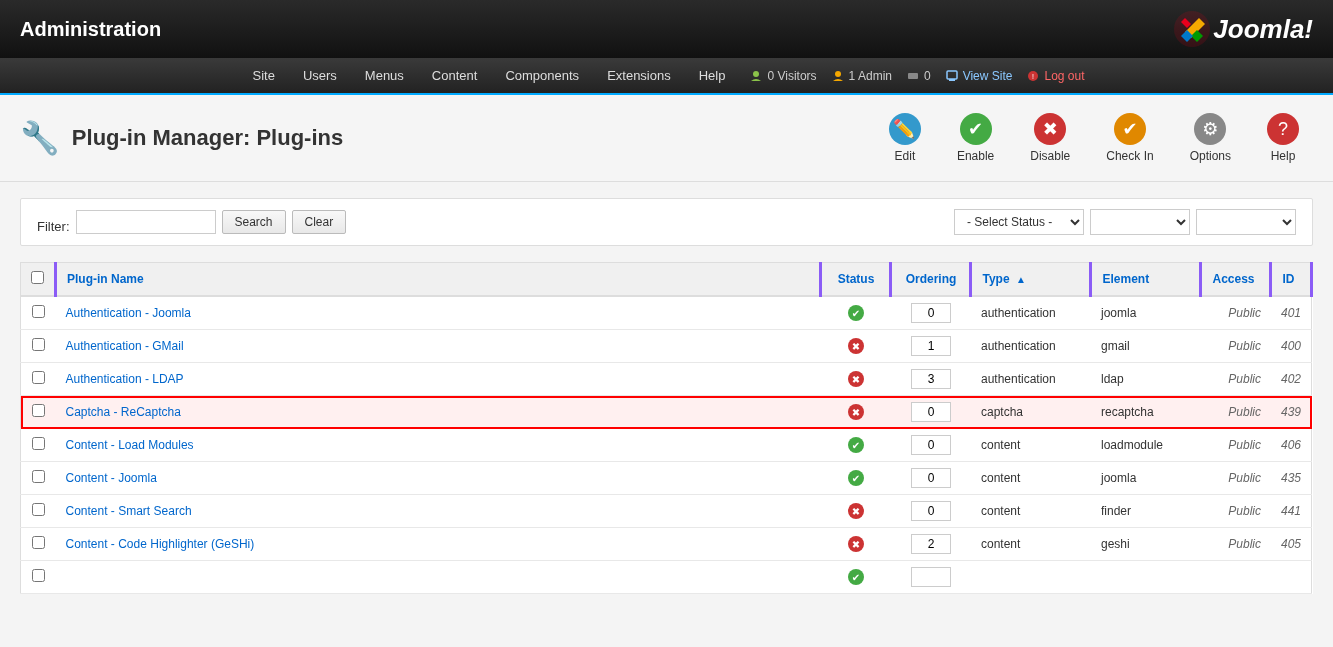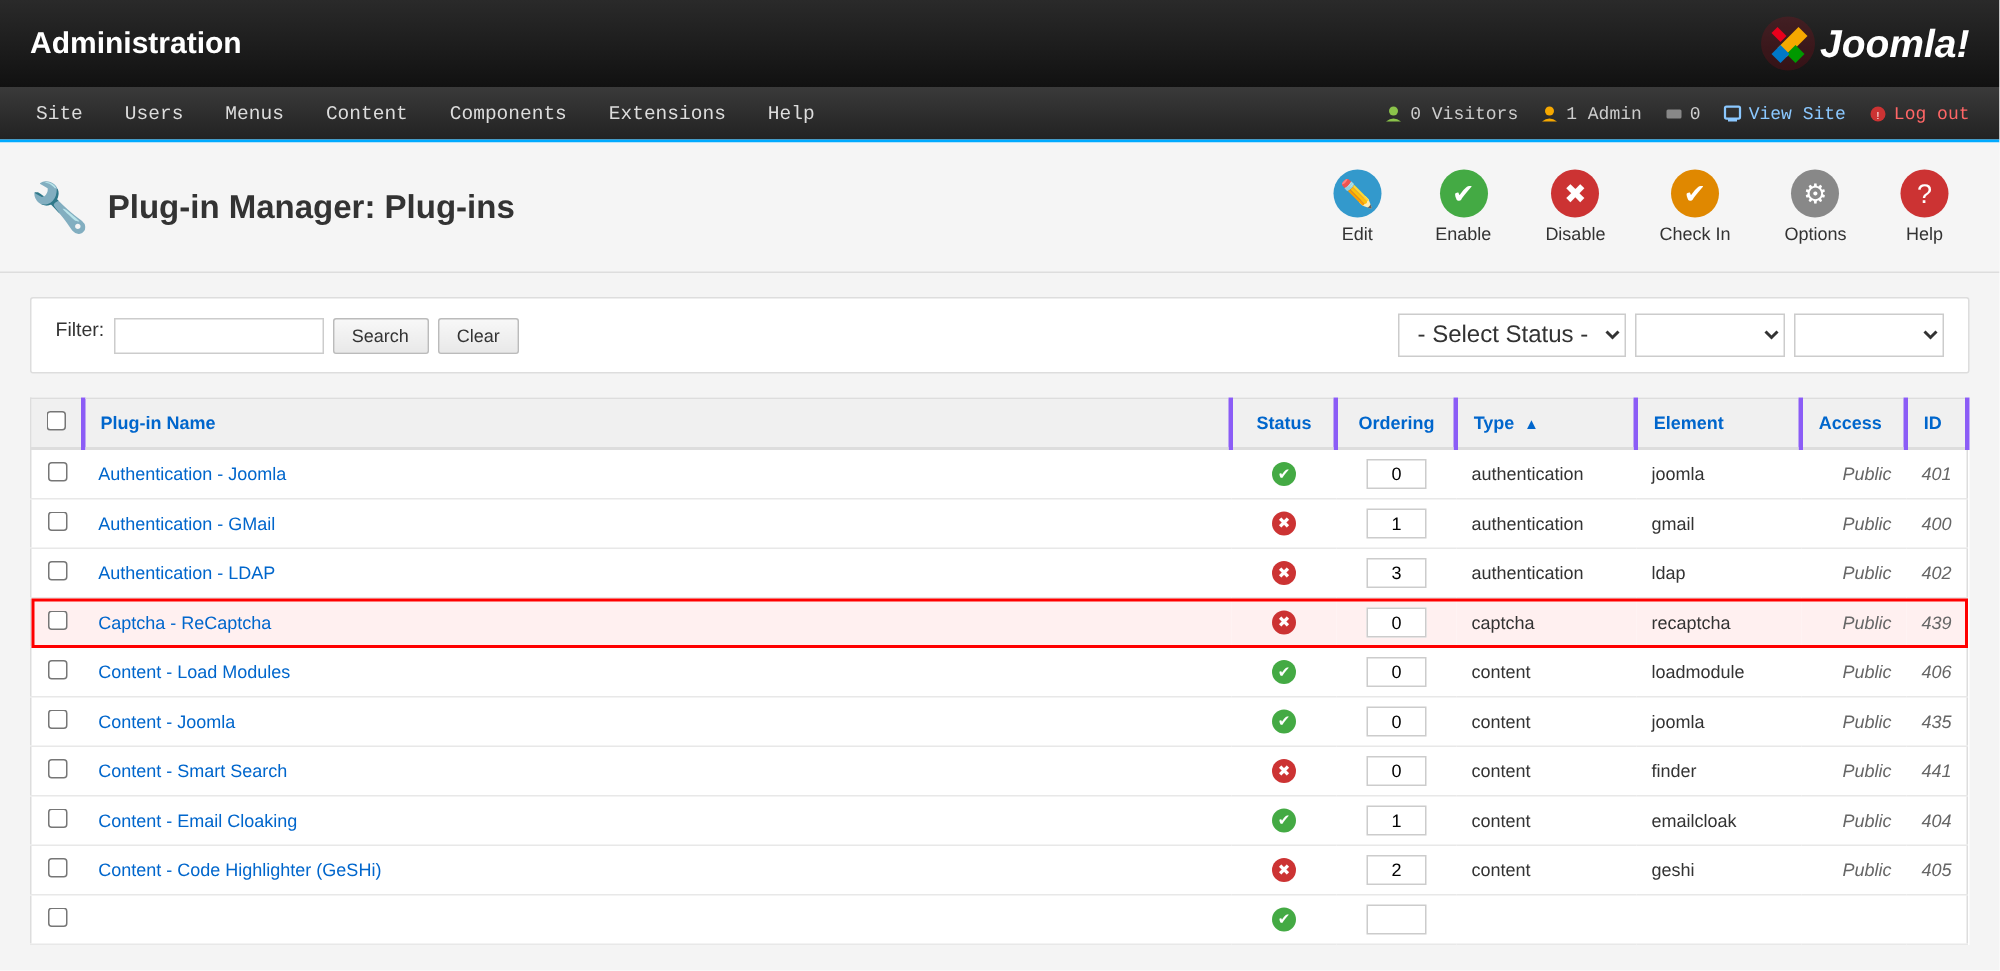--- a/index.html
+++ b/index.html
@@ -4,21 +4,21 @@
   <style>
     * { box-sizing: border-box; margin: 0; padding: 0; }
     body { font-family: Arial, sans-serif; font-size: 13px; background: #f4f4f4; }
 
     
     .header { background: linear-gradient(to bottom, #2a2a2a, #111); padding: 10px 20px; display: flex; justify-content: space-between; align-items: center; }
     .header-title { color: #fff; font-size: 20px; font-weight: bold; }
     .joomla-logo-text { font-size: 26px; font-weight: bold; color: #fff; font-style: italic; }
 
     
-    .navbar { background: linear-gradient(to bottom, #3a3a3a, #222); padding: 0 10px; display: flex; justify-content: space-between; align-items: center; border-bottom: 2px solid #00aaff; font-family: Liberation Mono, monospace; }
+    .navbar { background: linear-gradient(to bottom, #3a3a3a, #222); padding: 0 10px; display: flex; justify-content: center; align-items: center; border-bottom: 2px solid #00aaff; }
     .nav-items { display: flex; }
     .nav-item { color: #ddd; padding: 10px 14px; cursor: pointer; font-size: 13px; }
     .nav-right { display: flex; align-items: center; gap: 14px; color: #ccc; font-size: 12px; padding: 8px 10px; }
     .nav-right span { display: flex; align-items: center; gap: 4px; }
 
     
     .toolbar-area { background: #f5f5f5; padding: 12px 20px; display: flex; justify-content: space-between; align-items: center; border-bottom: 1px solid #ddd; }
     .toolbar-left { display: flex; align-items: center; gap: 12px; }
     .page-icon { font-size: 32px; color: #e87c00; }
     .page-title { font-size: 22px; color: #333; font-weight: bold; }
@@ -30,26 +30,26 @@
     .btn-icon.red { background: #cc3333; color: white; }
     .btn-icon.orange { background: #e08800; color: white; }
     .btn-icon.gray { background: #888; color: white; }
     .btn-icon.help { background: #cc3333; color: white; }
 
     
     .content-area { padding: 16px 20px; }
 
     
     .filter-bar { background: #fff; border: 1px solid #ddd; padding: 10px 16px; margin-bottom: 16px; display: flex; justify-content: space-between; align-items: center; border-radius: 2px; }
-    .filter-left { display: flex; align-items: flex-start; gap: 6px; }
+    .filter-left { display: flex; align-items: flex-end; gap: 6px; }
     .filter-label { font-size: 13px; color: #333; }
     .filter-input { border: 1px solid #ccc; padding: 4px 8px; font-size: 12px; width: 140px; }
     .filter-btn { padding: 4px 12px; font-size: 12px; cursor: pointer; border: 1px solid #bbb; background: linear-gradient(to bottom, #f8f8f8, #e8e8e8); color: #333; border-radius: 2px; }
     .filter-right { display: flex; gap: 6px; align-items: center; }
-    .filter-select { border: 1px solid #ccc; padding: 4px 8px; font-size: 16px; background: #fff; color: #333; min-width: 130px; }
+    .filter-select { border: 1px solid #ccc; padding: 4px 8px; font-size: 12px; background: #fff; color: #333; min-width: 130px; }
 
     
     .plugin-table { width: 100%; border-collapse: collapse; background: #fff; border: 1px solid #ddd; }
     .plugin-table thead tr { background: #f0f0f0; }
     .plugin-table th { padding: 8px 10px; text-align: left; font-size: 12px; color: #0066cc; border-bottom: 2px solid #ddd; border-right: 3px solid #8b5cf6; white-space: nowrap; }
     .plugin-table th.sortable { cursor: pointer; }
     .plugin-table th.center { text-align: center; }
     .plugin-table td { padding: 6px 10px; border-bottom: 1px solid #e8e8e8; font-size: 12px; color: #333; vertical-align: middle; }
     .plugin-table td.center { text-align: center; }
     .plugin-table td.right { text-align: right; color: #666; font-style: italic; }
@@ -277,30 +277,20 @@
     <td style=""><a href="#" class="plugin-name-link">Content - Smart Search</a></td>
     <td class="center" style=""><div class="status-red">✖</div></td>
     <td class="center" style=""><input type="text" class="order-input" value="0" style=""></td>
     <td style="">content</td>
     <td style="">finder</td>
     <td class="right" style="">Public</td>
     <td class="right" style="">441</td>
   </tr>
         <tr>
     <td class="center" style=""><input type="checkbox" style=""></td>
-    <td style=""><a href="#" class="plugin-name-link">Content - Email Cloaking</a></td>
-    <td class="center" style=""><div class="status-green">✔</div></td>
-    <td class="center" style=""><input type="text" class="order-input" value="1" style=""></td>
-    <td style="">content</td>
-    <td style="">emailcloak</td>
-    <td class="right" style="">Public</td>
-    <td class="right" style="">404</td>
-  </tr>
-        <tr>
-    <td class="center" style=""><input type="checkbox" style=""></td>
     <td style=""><a href="#" class="plugin-name-link">Content - Code Highlighter (GeSHi)</a></td>
     <td class="center" style=""><div class="status-red">✖</div></td>
     <td class="center" style=""><input type="text" class="order-input" value="2" style=""></td>
     <td style="">content</td>
     <td style="">geshi</td>
     <td class="right" style="">Public</td>
     <td class="right" style="">405</td>
   </tr>
         <tr>
         <td class="center"><input type="checkbox" style=""></td>

